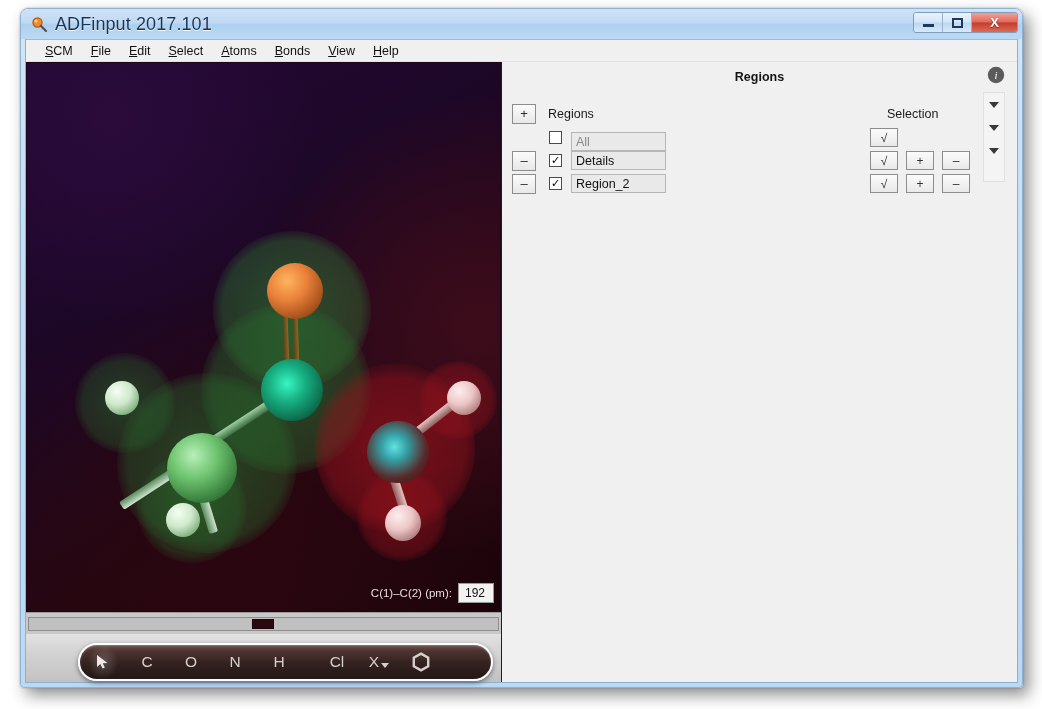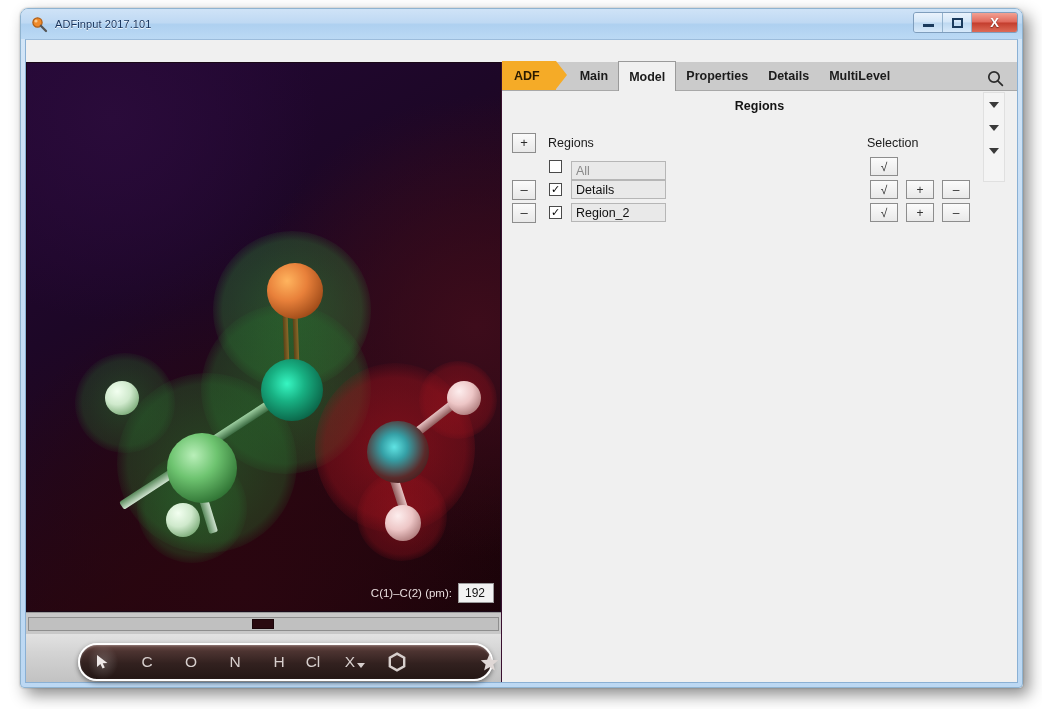--- a/index.html
+++ b/index.html
@@ -26,21 +26,21 @@
     background: linear-gradient(to bottom, #cfe3f7 0%, #bfd9f3 45%, #aed0f0 52%, #bbd9f4 100%);
     border-radius: 7px 7px 0 0;
     display: flex; align-items: center;
   }
   #title-icon {
     margin-left: 9px; width: 18px; height: 18px;
     display: flex; align-items: center; justify-content: center;
   }
   #title-text {
     margin-left: 7px;
-    font-size: 11px; color: #17335c;
+    font-size: 18px; color: #17335c;
     text-shadow: 0 1px 0 rgba(255,255,255,0.85);
     letter-spacing: .1px;
   }
   #wincontrols {
     position: absolute; right: 4px; top: 3px;
     display: flex; height: 21px;
     border: 1px solid #7f9ebd; border-radius: 3px; overflow: hidden;
     background: #b8d3ec;
   }
   .wbtn {
@@ -200,21 +200,21 @@
   .reg-head { display: flex; align-items: center; height: 25px; padding-left: 10px; }
   .sq-btn {
     width: 24px; height: 20px;
     background: linear-gradient(to bottom,#fbfbfb,#e8e8e8);
     border: 1px solid #8d8d8d;
     display: flex; align-items: center; justify-content: center;
     font-size: 13px; color: #2a2a2a; line-height: 1;
   }
   .reg-head-label { margin-left: 12px; font-size: 12.5px; color: #1a1a1a; }
   #sel-head {
-    position: absolute; left: 365px; font-size: 12.5px; color: #1a1a1a;
+    position: absolute; left: 385px; font-size: 12.5px; color: #1a1a1a;
   }
   .reg-row { display: flex; align-items: center; height: 23px; padding-left: 10px; position: relative; }
   .minus-slot { width: 24px; height: 20px; }
   .cbx {
     width: 13px; height: 13px; margin-left: 13px;
     border: 1px solid #4a4a4a; background: #fff;
     display: flex; align-items: center; justify-content: center;
     font-size: 11px; color: #000; line-height: 1;
   }
   .name-field {
@@ -261,20 +261,30 @@
         </div>
       <div class="wbtn">
           <span class="maxglyph"></span>
         </div>
       <div class="wbtn close">X</div>
     </div>
   </div>
 
   <div id="client">
 
+    <div id="menubar">
+      <div class="menu-item"><u>S</u>CM</div>
+      <div class="menu-item"><u>F</u>ile</div>
+      <div class="menu-item"><u>E</u>dit</div>
+      <div class="menu-item"><u>S</u>elect</div>
+      <div class="menu-item"><u>A</u>toms</div>
+      <div class="menu-item"><u>B</u>onds</div>
+      <div class="menu-item"><u>V</u>iew</div>
+      <div class="menu-item"><u>H</u>elp</div>
+    </div>
 
     <div id="body">
 
       <div id="leftpane">
         <div id="glview">
 
           <div class="halo" style="left:186px;top:168px;width:158px;height:158px;background:radial-gradient(circle,rgba(46,120,52,.62) 0%,rgba(46,120,52,.42) 62%,rgba(46,120,52,0) 74%);"></div>
           <div class="halo" style="left:174px;top:241px;width:170px;height:170px;background:radial-gradient(circle,rgba(40,112,46,.60) 0%,rgba(40,112,46,.40) 62%,rgba(40,112,46,0) 74%);"></div>
           <div class="halo" style="left:90px;top:310px;width:180px;height:180px;background:radial-gradient(circle,rgba(40,112,46,.58) 0%,rgba(40,112,46,.38) 62%,rgba(40,112,46,0) 74%);"></div>
           <div class="halo" style="left:48px;top:290px;width:100px;height:100px;background:radial-gradient(circle,rgba(40,112,46,.52) 0%,rgba(40,112,46,.32) 60%,rgba(40,112,46,0) 74%);"></div>
@@ -317,21 +327,21 @@
           <div id="toolbar">
             <div class="tool sel" style="margin-left:8px;">
               <svg width="14" height="16" viewBox="0 0 14 16">
                   <path d="M1 1 L1 13 L4.4 10 L6.6 14.6 L8.8 13.6 L6.7 9.2 L11.4 9 Z" fill="#efe9e8"></path>
                 </svg>
             </div>
             <div class="tool" style="margin-left:14px;">C</div>
             <div class="tool" style="margin-left:14px;">O</div>
             <div class="tool" style="margin-left:14px;">N</div>
             <div class="tool" style="margin-left:14px;">H</div>
-            <div class="tool" style="margin-left:4px;">Cl</div>
+            <div class="tool" style="margin-left:28px;">Cl</div>
             <div class="tool" style="margin-left:12px;">
               <span>X</span>
               <span style="display:inline-block;width:0;height:0;border-left:4px solid transparent;border-right:4px solid transparent;border-top:5px solid #d7cfcd;margin-left:2px;margin-top:6px;"></span>
             </div>
             <div class="tool" style="margin-left:12px;">
               <svg width="20" height="20" viewBox="0 0 20 20">
                   <polygon points="10,1.6 17.2,5.8 17.2,14.2 10,18.4 2.8,14.2 2.8,5.8" fill="none" stroke="#d7cfcd" stroke-width="2.4"></polygon>
                 </svg>
             </div>
             <div class="tool" style="margin-left:62px;">
@@ -350,34 +360,20 @@
                 <path d="M10 2.2 L11.5 2.2 L11.9 4.3 L13.4 5 L15.2 3.9 L16.3 5 L15.2 6.8 L15.9 8.3 L18 8.7 L18 10.2 L15.9 10.6 L15.2 12.1 L16.3 13.9 L15.2 15 L13.4 13.9 L11.9 14.6 L11.5 16.7 L10 16.7 L9.6 14.6 L8.1 13.9 L6.3 15 L5.2 13.9 L6.3 12.1 L5.6 10.6 L3.5 10.2 L3.5 8.7 L5.6 8.3 L6.3 6.8 L5.2 5 L6.3 3.9 L8.1 5 L9.6 4.3 Z" fill="#ded6d4"></path>
                 <circle cx="10.7" cy="9.45" r="2.6" fill="#2c1c1a"></circle>
               </svg>
             </div>
           </div>
         </div>
       </div>
 
       <div id="rightpane">
 
-        <div id="tabbar">
-          <div class="tab adf">ADF</div>
-          <div class="tab" style="margin-left:14px;">Main</div>
-          <div class="tab active">Model</div>
-          <div class="tab">Properties</div>
-          <div class="tab">Details</div>
-          <div class="tab">MultiLevel</div>
-          <div id="search-icon-wrap">
-            <svg width="17" height="17" viewBox="0 0 17 17">
-              <circle cx="7" cy="7" r="5.2" fill="none" stroke="#2b2b2b" stroke-width="1.7"></circle>
-              <line x1="10.8" y1="10.8" x2="15.4" y2="15.4" stroke="#2b2b2b" stroke-width="1.7" stroke-linecap="round"></line>
-            </svg>
-          </div>
-        </div>
 
         <div id="panel-header">
           <div id="panel-title">Regions</div>
           <div id="info-icon">
             <svg width="18" height="18" viewBox="0 0 18 18">
               <circle cx="9" cy="9" r="8.2" fill="#5b5b5b"></circle>
               <text x="9" y="13.2" font-size="11" font-style="italic" font-family="Liberation Serif, serif" fill="#fff" text-anchor="middle">i</text>
             </svg>
           </div>
         </div>

